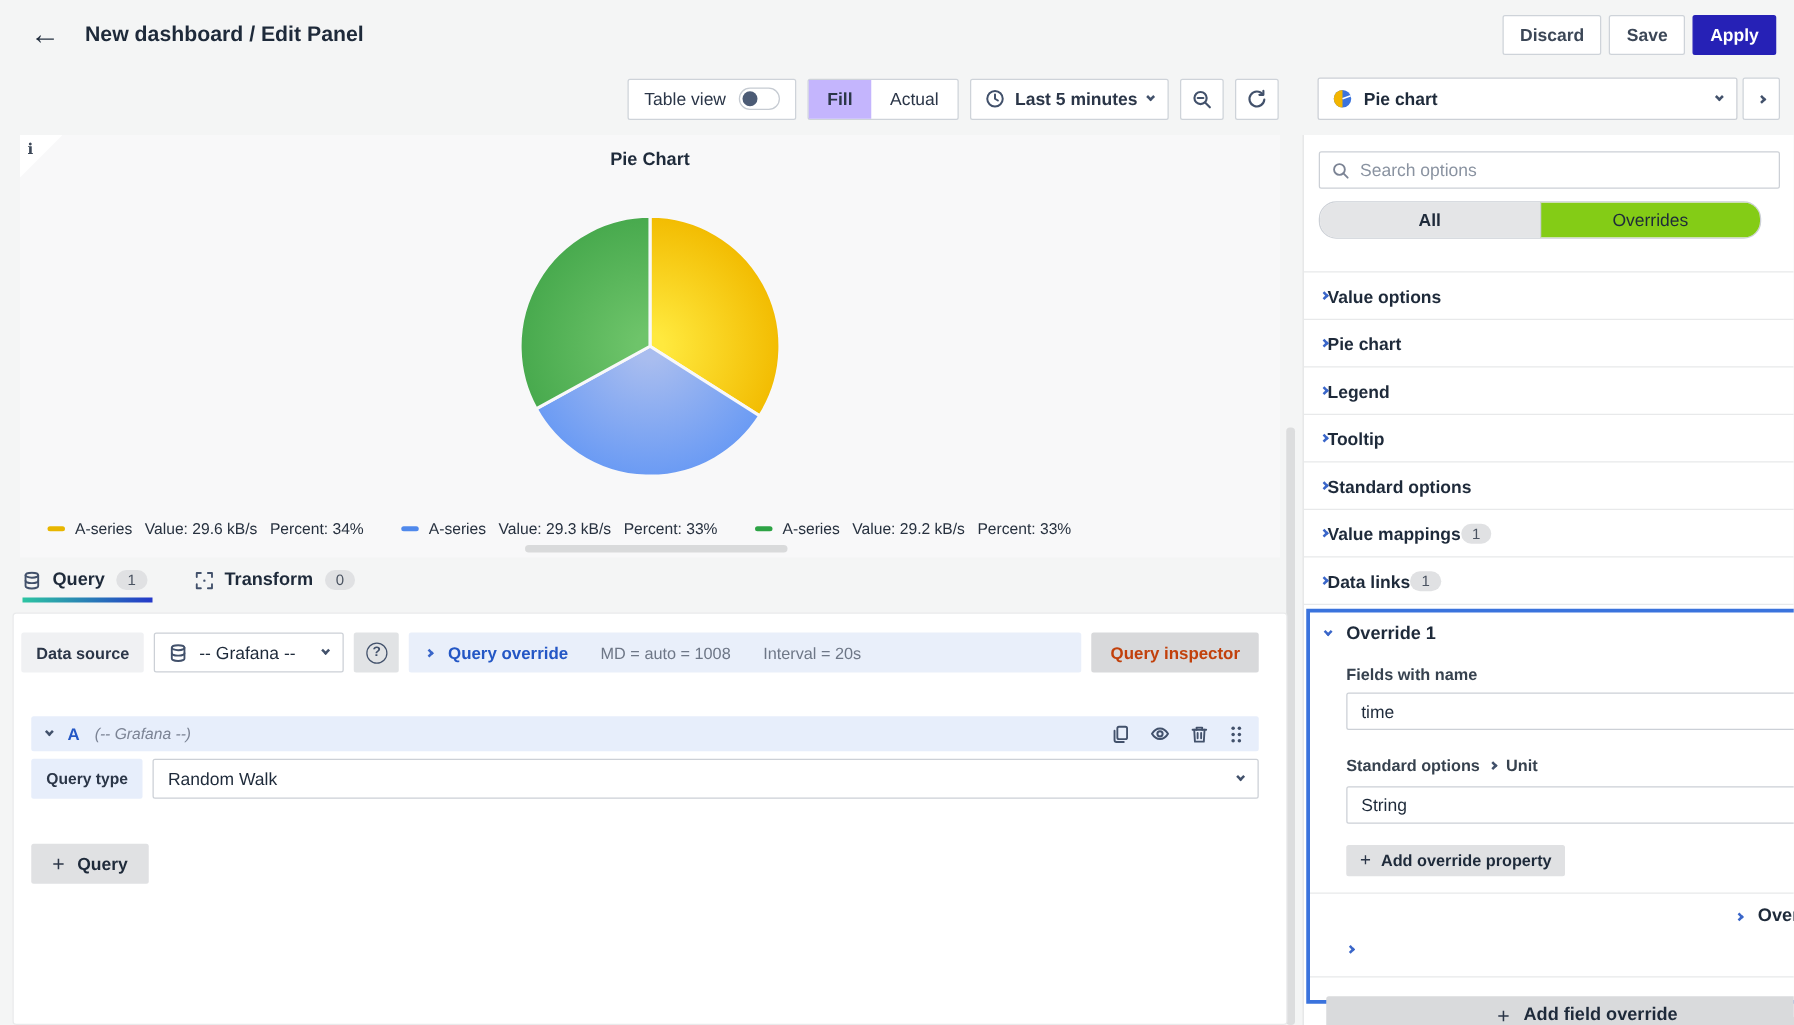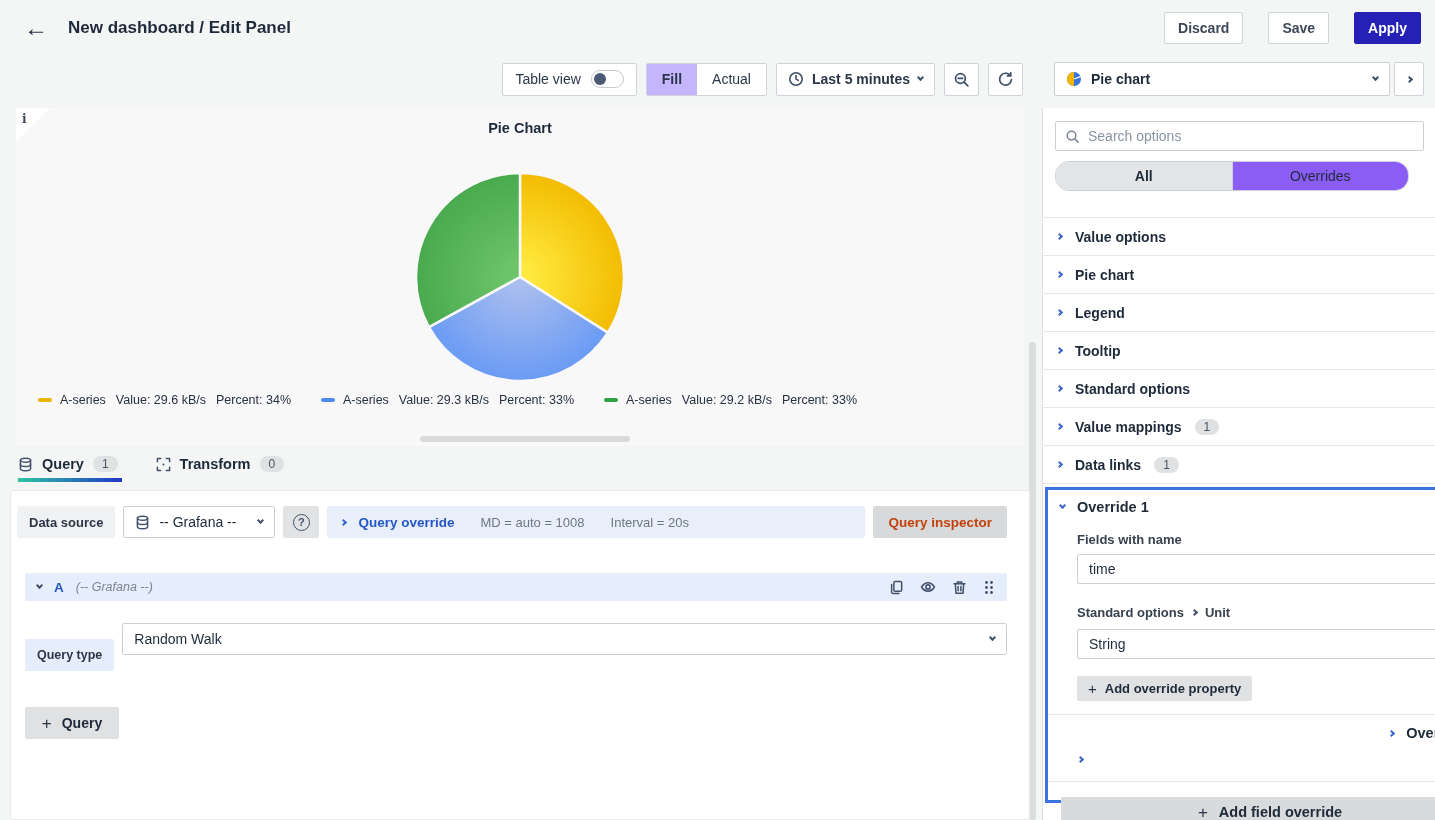--- a/index.html
+++ b/index.html
@@ -4,21 +4,21 @@
 <style>
   * { margin:0; padding:0; box-sizing:border-box; }
   html,body { width:1435px; height:820px; }
   body { font-family:"Liberation Sans","DejaVu Sans",sans-serif; background:#f4f5f5; color:#1e2a3a; font-size:14px; }
   #app { position:relative; width:1435px; height:820px; overflow:hidden; }
 
   
   .header { position:absolute; top:0; left:0; width:1435px; height:56px; display:flex; align-items:center; padding:0 14px; }
   .back-arrow { font-size:24px; font-weight:bold; color:#1e2a3a; cursor:pointer; padding:0 10px; line-height:1; }
   .page-title { font-size:17px; font-weight:bold; margin-left:10px; }
-  .header-actions { margin-left:auto; display:flex; gap:25px; }
+  .header-actions { margin-left:auto; display:flex; gap:6px; }
   .btn { height:32px; display:inline-flex; align-items:center; justify-content:center; padding:0 13px; border-radius:2px; font-size:14px; font-weight:bold; cursor:pointer; border:1px solid #ced3d9; background:#fff; color:#3c4757; }
   .btn.primary { background:#2621b6; border-color:#2621b6; color:#fff; }
 
   
   .toolbar { position:absolute; top:62px; left:0; width:1042px; height:34px; display:flex; justify-content:flex-end; align-items:center; gap:9px; padding-right:19px; }
   .tb-box { height:33px; background:#fff; border:1px solid #ced3d9; border-radius:2px; display:flex; align-items:center; font-size:14px; color:#2b3648; }
   .tableview { padding:0 12px; gap:10px; }
   .toggle { width:33px; height:18px; border:1px solid #c6cbd2; border-radius:10px; background:#fff; position:relative; cursor:pointer; }
   .toggle .knob { position:absolute; left:2px; top:2px; width:12px; height:12px; border-radius:50%; background:#4c5b75; }
   .seg2 > span { padding:0 15px; height:31px; display:flex; align-items:center; cursor:pointer; }
@@ -31,21 +31,21 @@
   .chev.up    { transform:rotate(-135deg); margin-top:4px; }
   .chev.blue  { border-color:#3a66c9; }
   .chev.sm { width:5px; height:5px; border-width:2px; }
   svg.ic { stroke:#42516b; fill:none; stroke-width:1.6; stroke-linecap:round; stroke-linejoin:round; }
 
   
   .pie-region { position:absolute; left:16px; top:108px; width:1008px; height:338px; background:#f8f8f9; }
   .info-corner { position:absolute; left:0; top:0; width:34px; height:34px; cursor:pointer; }
   .panel-title { position:absolute; top:12px; left:0; width:100%; text-align:center; font-weight:bold; font-size:14.5px; }
   .pie-svg { position:absolute; left:394px; top:59px; }
-  .legend { position:absolute; left:22px; top:285px; display:flex; gap:30px; font-size:12.5px; color:#27313f; align-items:center; }
+  .legend { position:absolute; left:22px; top:308px; display:flex; gap:30px; font-size:12.5px; color:#27313f; align-items:center; }
   .legend-item { display:flex; align-items:center; gap:8px; cursor:pointer; }
   .swatch { width:14px; height:4px; border-radius:2px; display:inline-block; }
   .legend-item span.val { margin-left:2px; }
   .hscroll { position:absolute; left:404px; top:328px; width:210px; height:6px; border-radius:3px; background:#d9dadb; cursor:pointer; }
   .vscroll { position:absolute; left:1029px; top:342px; width:7px; height:478px; border-radius:3px; background:#dcddde; cursor:pointer; }
 
   
   .tabs { position:absolute; left:18px; top:456px; display:flex; gap:38px; }
   .tab { display:flex; align-items:center; gap:9px; padding-bottom:10px; position:relative; cursor:pointer; font-size:14.5px; font-weight:bold; color:#1e2a3a; }
   .tab .badge { font-weight:normal; }
@@ -63,39 +63,39 @@
   .qopts-bar { flex:1; height:32px; background:#e9effa; border-radius:2px; display:flex; align-items:center; gap:26px; padding:0 14px; cursor:pointer; }
   .qopts-main { display:flex; align-items:center; gap:12px; color:#2457c5; font-weight:bold; font-size:13.5px; }
   .qopts-meta { color:#6e7787; font-size:13px; }
   .inspector-btn { height:32px; background:#d8d9db; border-radius:2px; display:flex; align-items:center; padding:0 15px; font-size:13.5px; font-weight:bold; color:#c2410c; cursor:pointer; }
   .qrow-head { margin-top:35px; margin-left:8px; height:28px; background:#e7eefb; border-radius:2px; display:flex; align-items:center; gap:12px; padding:0 12px; }
   .refid { color:#2457c5; font-weight:bold; font-size:13.5px; }
   .ds-hint { color:#7b8394; font-style:italic; font-size:12.5px; }
   .qrow-icons { margin-left:auto; display:flex; align-items:center; gap:16px; }
   .qrow-icons svg { cursor:pointer; }
   .qtype-row { margin-top:6px; margin-left:8px; display:flex; gap:8px; align-items:center; }
-  .qtype-chip { background:#e7eefb; color:#2b3648; font-size:12.5px; font-weight:bold; height:32px; display:flex; align-items:center; padding:0 12px; border-radius:2px;margin-top:32px; }
+  .qtype-chip { background:#e7eefb; color:#2b3648; font-size:12.5px; font-weight:bold; height:32px; display:flex; align-items:center; padding:0 12px; border-radius:2px; }
   .qtype-row .select { flex:1; }
   .addq-btn { margin-top:36px; margin-left:8px; width:94px; height:32px; background:#e0e1e3; border-radius:2px; display:inline-flex; align-items:center; justify-content:center; gap:10px; font-weight:bold; font-size:14px; cursor:pointer; }
   .plus { font-size:17px; font-weight:normal; color:#2b3648; line-height:1; }
 
   
   .sidebar { position:absolute; left:1042px; top:0; width:393px; height:820px; }
   .viz-row { position:absolute; top:62px; left:0; width:393px; display:flex; gap:4px; padding:0 11px 0 12px; }
   .viz-select { flex:1; height:34px; font-weight:bold; }
   .viz-collapse { width:30px; height:34px; background:#fff; border:1px solid #ced3d9; border-radius:2px; display:flex; align-items:center; justify-content:center; cursor:pointer; }
   .side-panel { position:absolute; top:108px; left:0; width:393px; height:712px; background:#fff; border-left:1px solid #e0e1e2; }
   .search-wrap { margin:13px 11px 0 12px; height:30px; border:1px solid #ccd0d6; border-radius:2px; display:flex; align-items:center; padding:0 9px; gap:8px; background:#fff; }
   .search-wrap input { border:none; outline:none; flex:1; font-size:14px; font-family:inherit; color:#2b3648; background:transparent; }
   .search-wrap input::placeholder { color:#8a93a1; }
   .seg-tabs { margin:10px 26px 0 12px; height:30px; border:1px solid #ccd0d6; border-radius:14px; display:flex; overflow:hidden; }
-  .seg-tabs > div { flex:1; display:flex; align-items:center; justify-content:center; font-size:14px; cursor:pointer; background:#8b5cf6; }
+  .seg-tabs > div { flex:1; display:flex; align-items:center; justify-content:center; font-size:14px; cursor:pointer; background:#84cc16; }
   .seg-tabs .on { background:#e4e5e7; font-weight:bold; }
   .opt-rows { margin-top:26px; border-top:1px solid #e8e9ea; }
-  .opt-row { height:38px; display:flex; align-items:center; gap:13px; padding:0 14px; border-bottom:1px solid #e8e9ea; cursor:pointer; }
+  .opt-row { height:38px; display:flex; align-items:center; padding:0 14px; border-bottom:1px solid #e8e9ea; cursor:pointer; }
   .opt-label { font-weight:bold; font-size:14px; }
   .override-block { position:absolute; left:2px; top:379px; width:448px; height:316px; border:3px solid #3a73dd; background:#fff; }
   .ov1-head { display:flex; align-items:center; gap:12px; padding:9px 12px 0 12px; }
   .ov1-head .title, .ov2-head .title { font-weight:bold; font-size:14.5px; }
   .ov1-head svg { margin-left:auto; cursor:pointer; }
   .field-label { font-size:13px; font-weight:bold; color:#37424f; margin:17px 0 7px 29px; }
   .ov-select { margin:0 11px 0 29px; height:30px; }
   .prop-head { display:flex; align-items:center; gap:8px; margin:19px 11px 7px 29px; font-size:13px; font-weight:bold; color:#37424f; }
   .prop-head .x { margin-left:auto; font-size:19px; color:#42516b; cursor:pointer; line-height:1; }
   .add-prop-btn { margin:17px 0 0 29px; height:25px; background:#e0e1e3; border-radius:2px; display:inline-flex; align-items:center; gap:8px; padding:0 11px; font-size:13px; font-weight:bold; cursor:pointer; }

